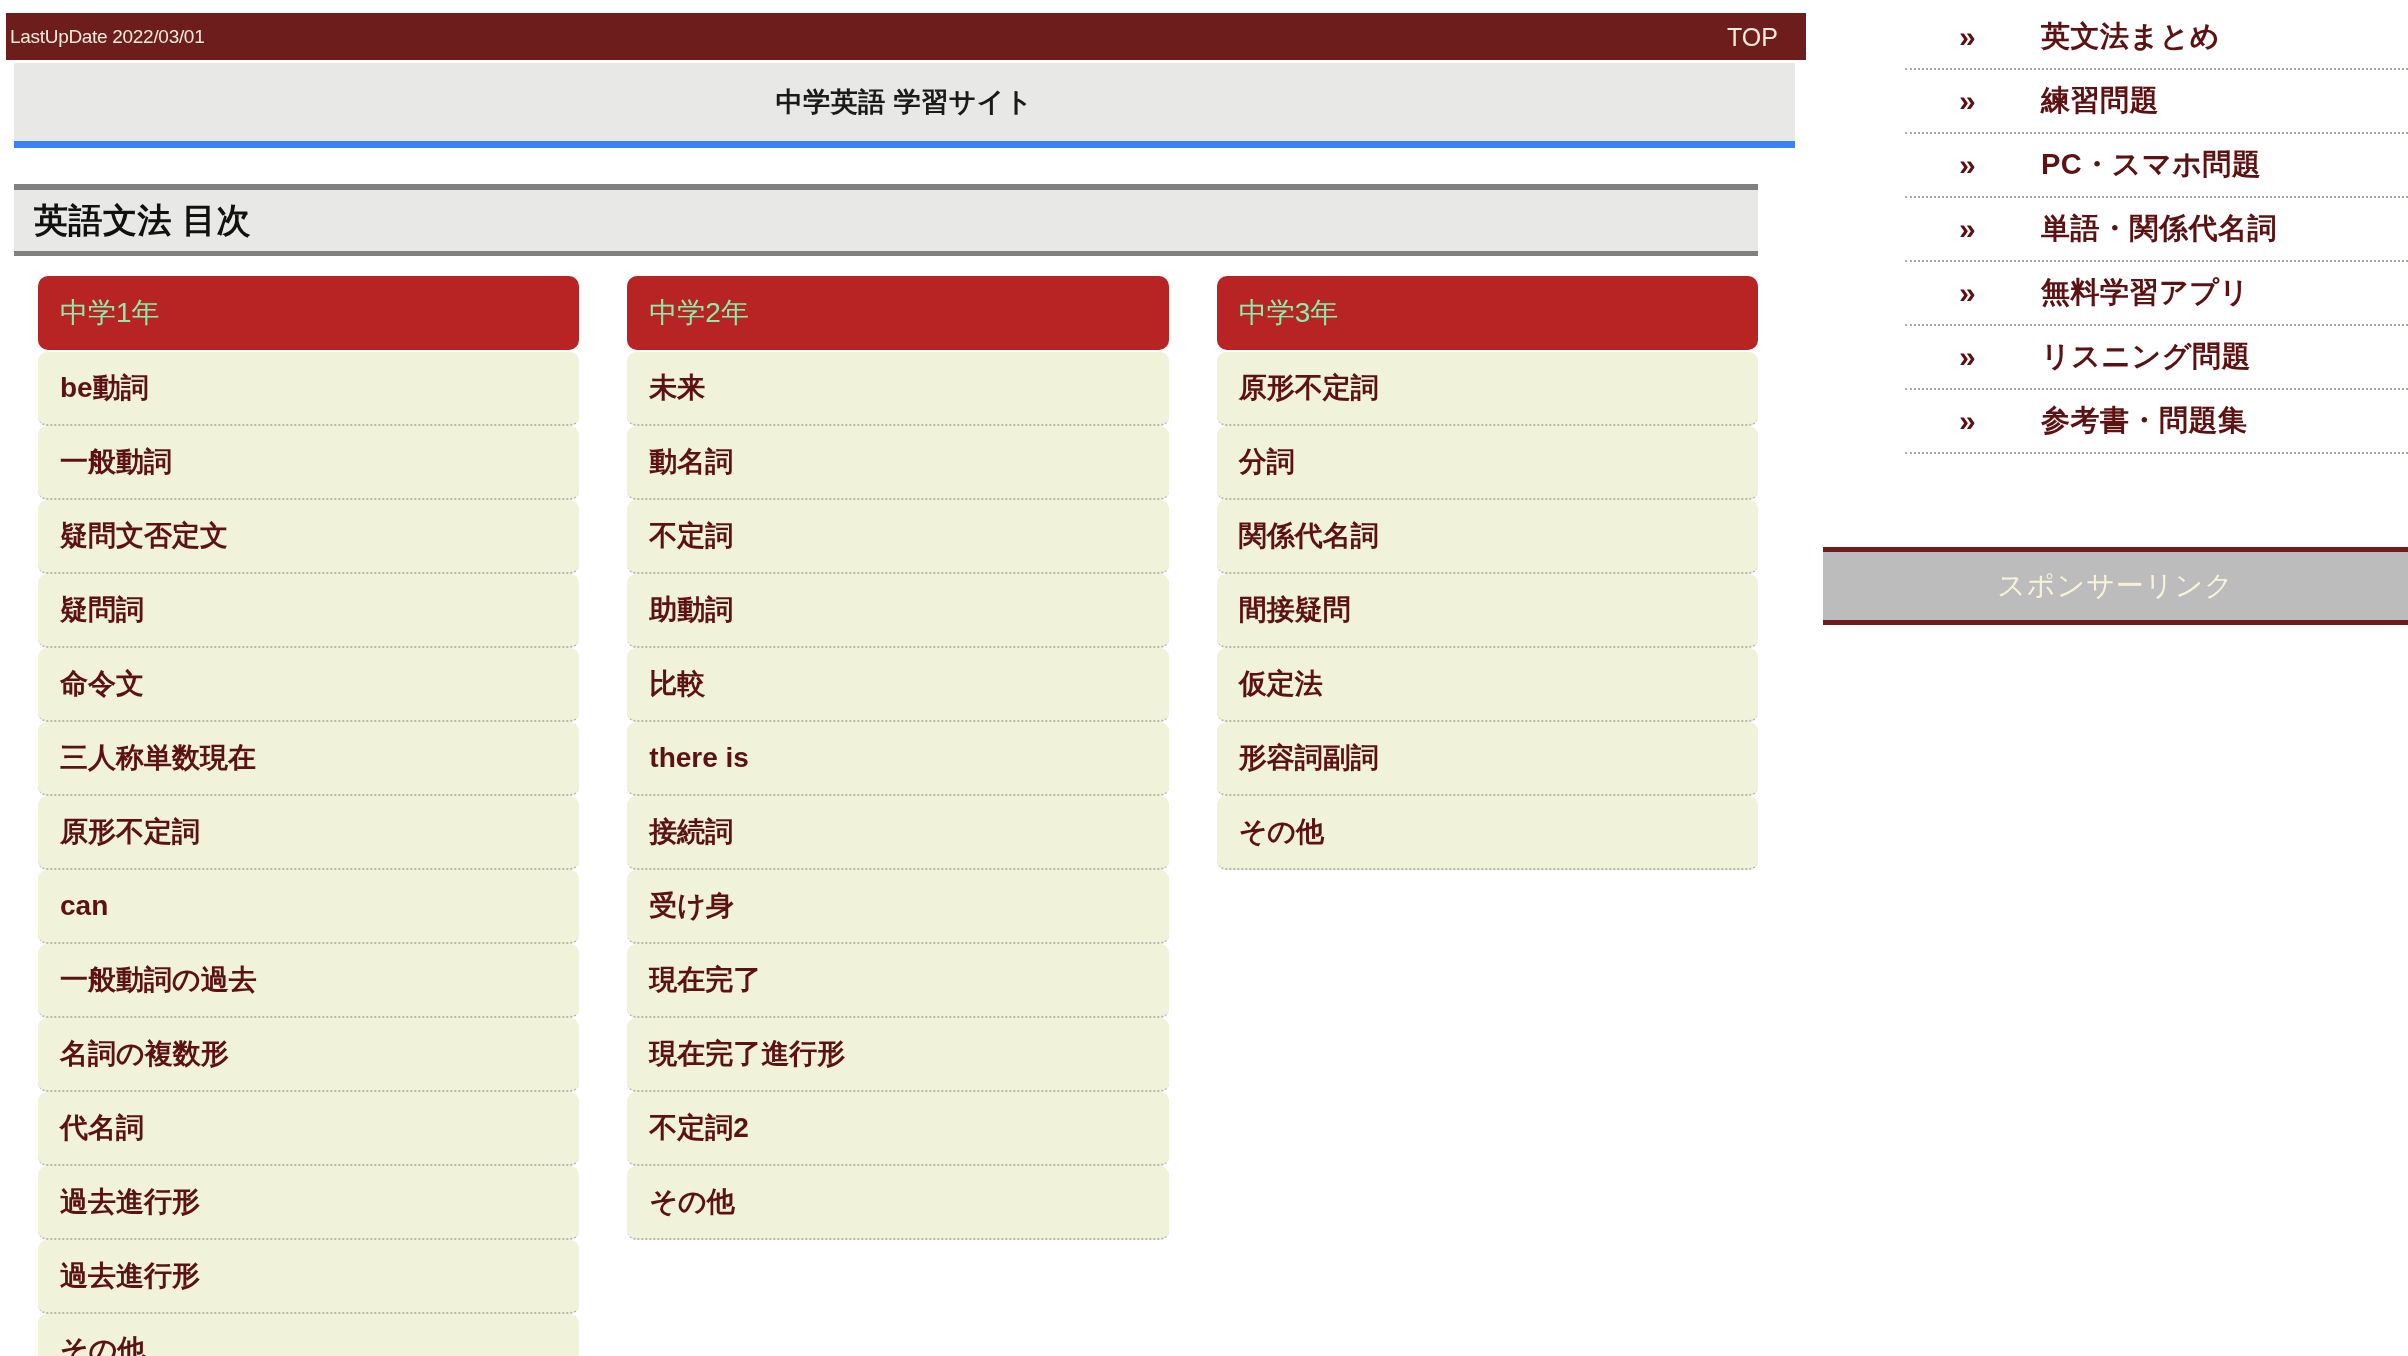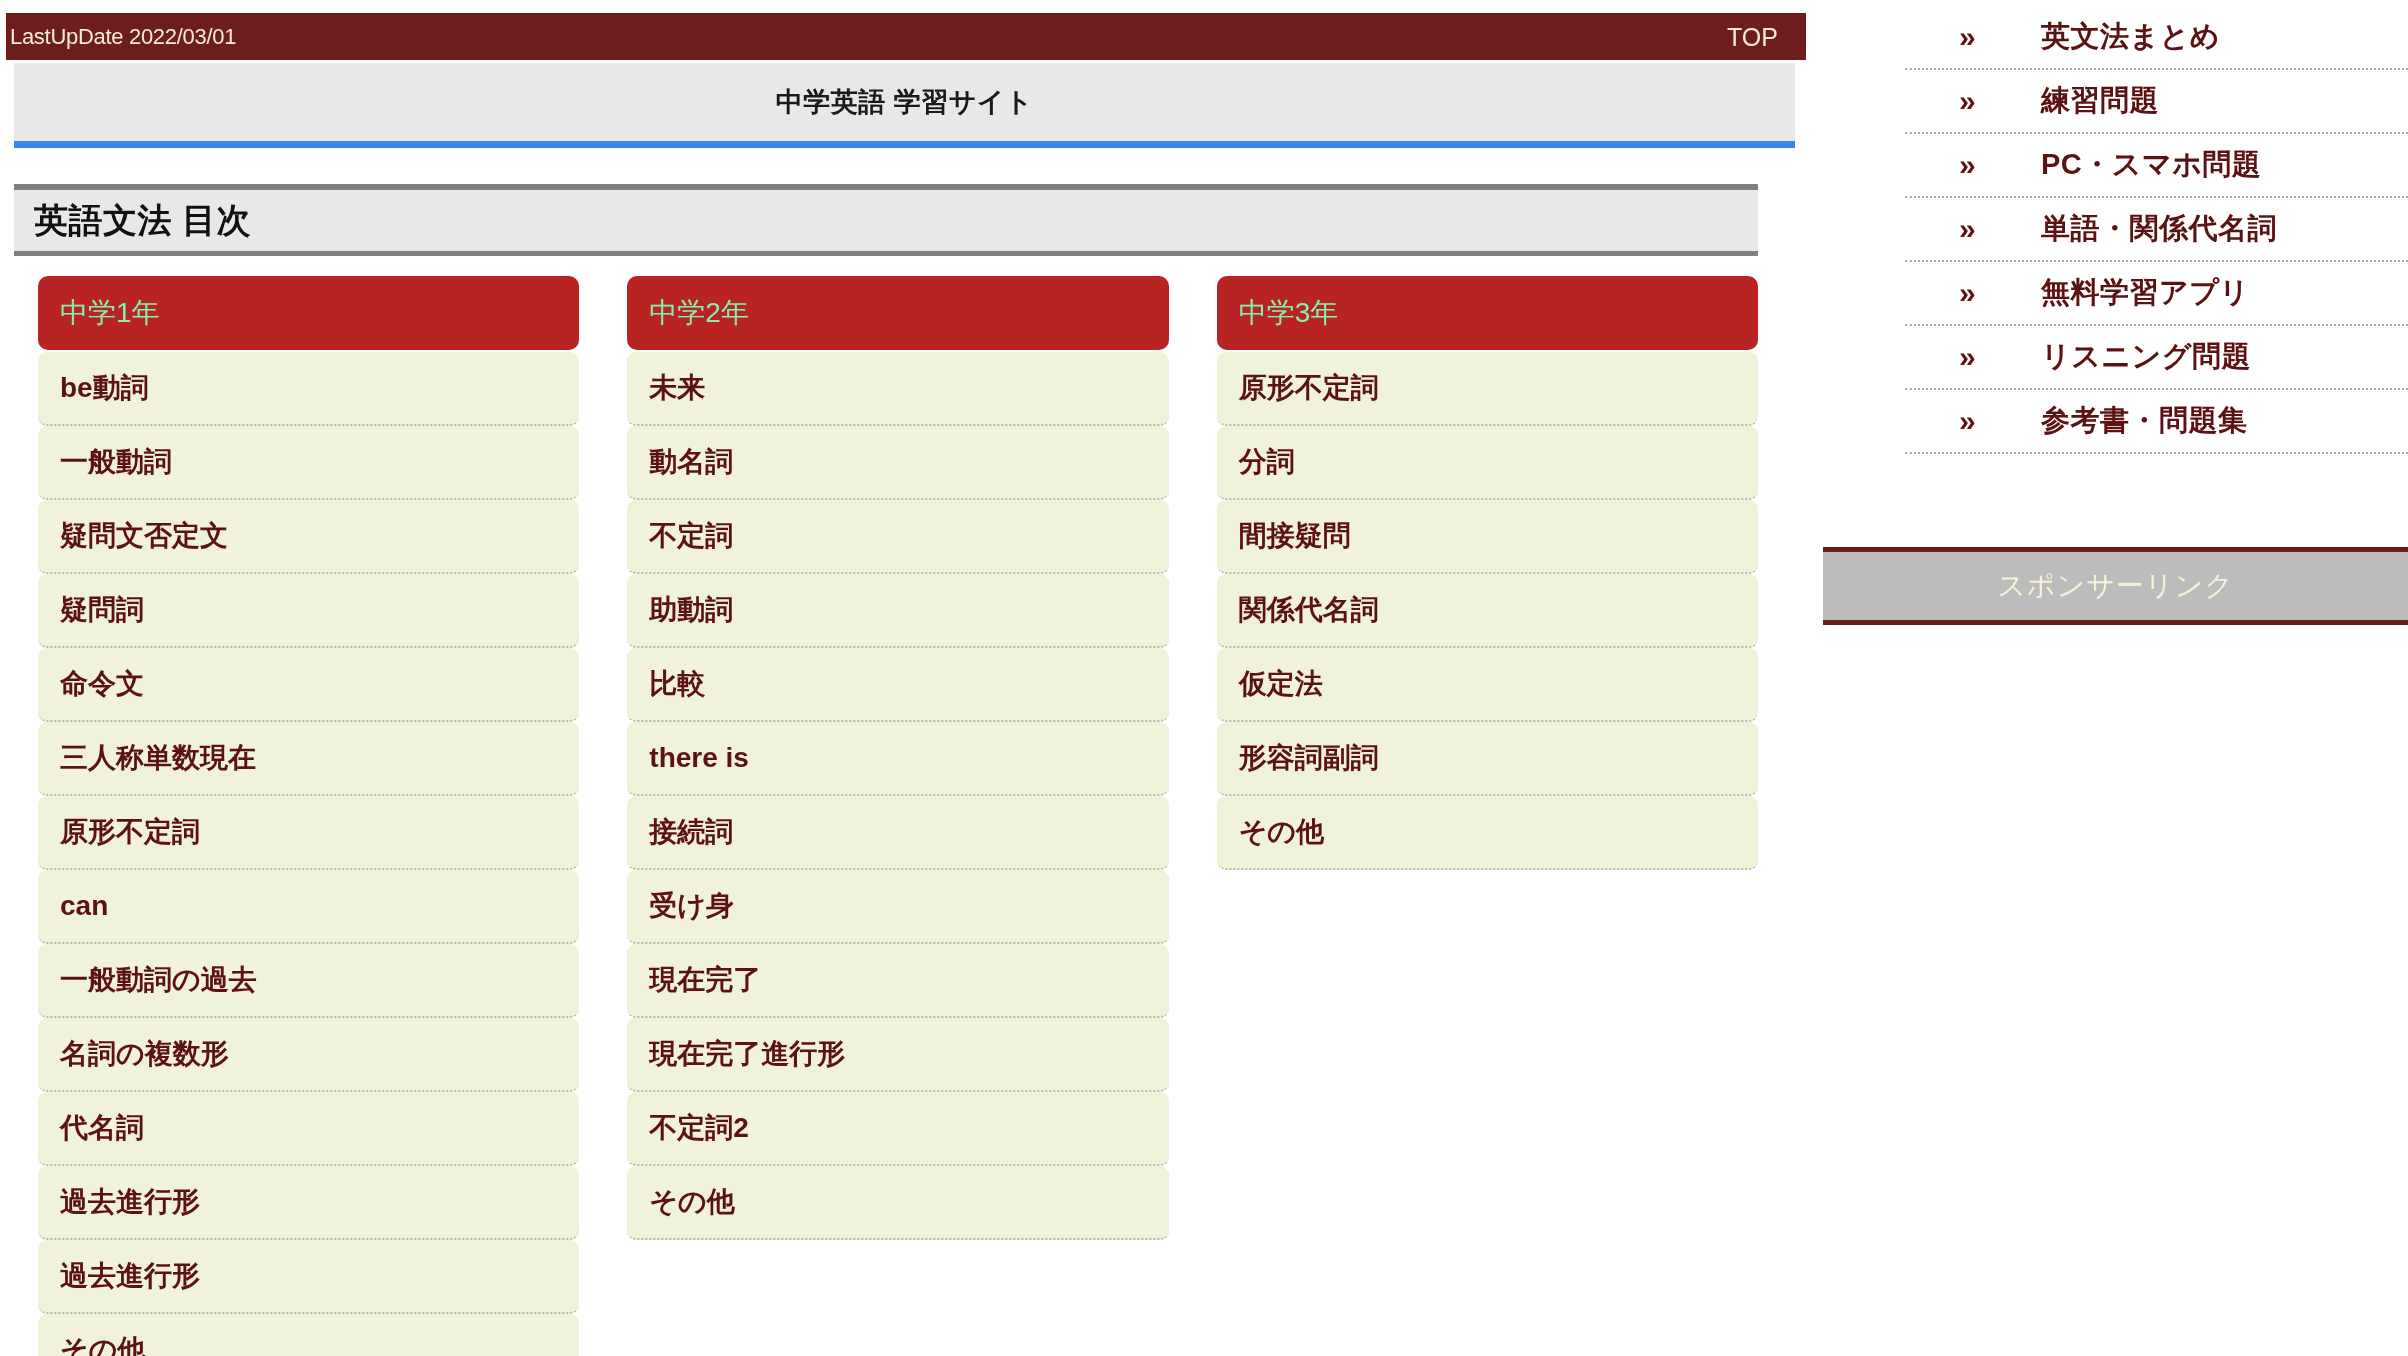--- a/index.html
+++ b/index.html
@@ -31,21 +31,21 @@
     left: 6px; top: 13px;
     width: 1800px;
     height: 47px;
     background: #6e1d1d;
     color: #f6ecd9;
   }
   #topbar .lastupdate {
     position: absolute;
     left: 4px; top: 50%;
     transform: translateY(-50%);
-    font-size: 22px;
+    font-size: 19px;
     letter-spacing: -0.3px;
     white-space: nowrap;
   }
   #topbar .toplink {
     position: absolute;
     right: 28px; top: 50%;
     transform: translateY(-50%);
     font-size: 25px;
     color: #f6ecd9;
     text-decoration: none;
@@ -239,22 +239,22 @@
           <li>不定詞2</li>
           <li>その他</li>
         </ul>
       </div>
 
       <div class="col">
         <div class="col-header">中学3年</div>
         <ul class="col-list">
           <li>原形不定詞</li>
           <li>分詞</li>
+          <li>関係代名詞</li>
           <li>間接疑問</li>
-          <li>関係代名詞</li>
           <li>仮定法</li>
           <li>形容詞副詞</li>
           <li>その他</li>
         </ul>
       </div>
 
     </div>
   </div>
 
   <div id="sidebar">

